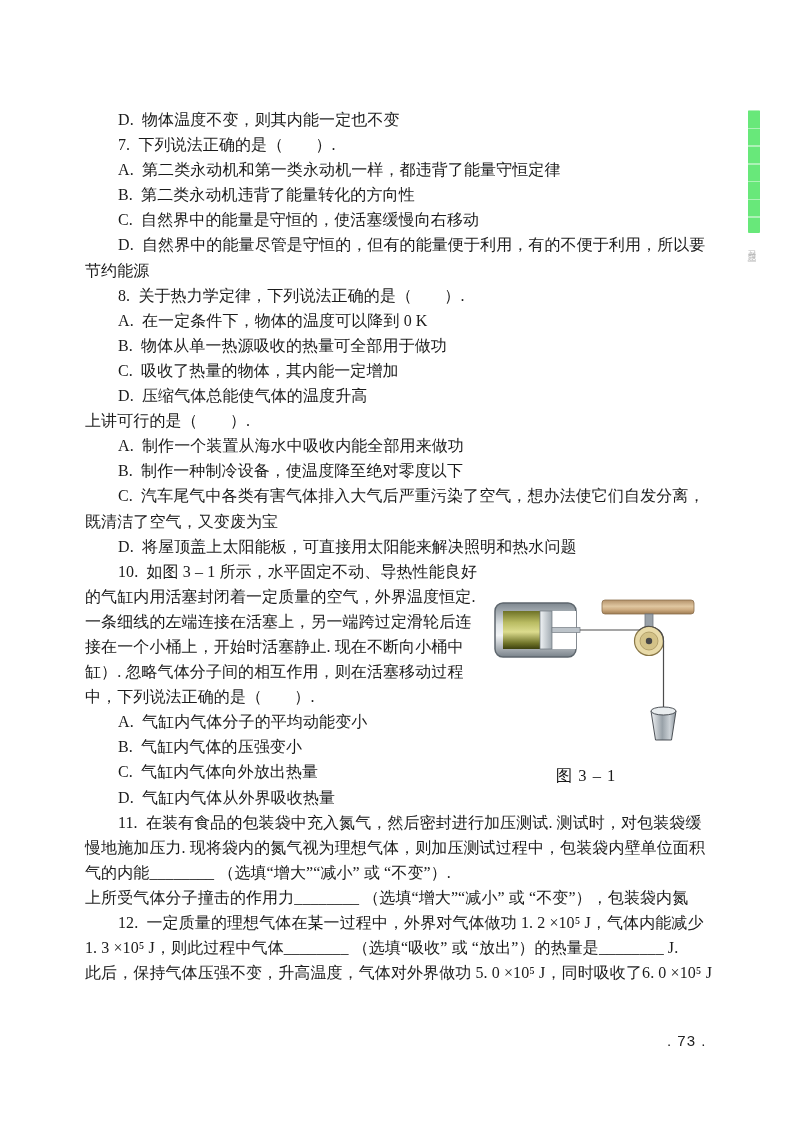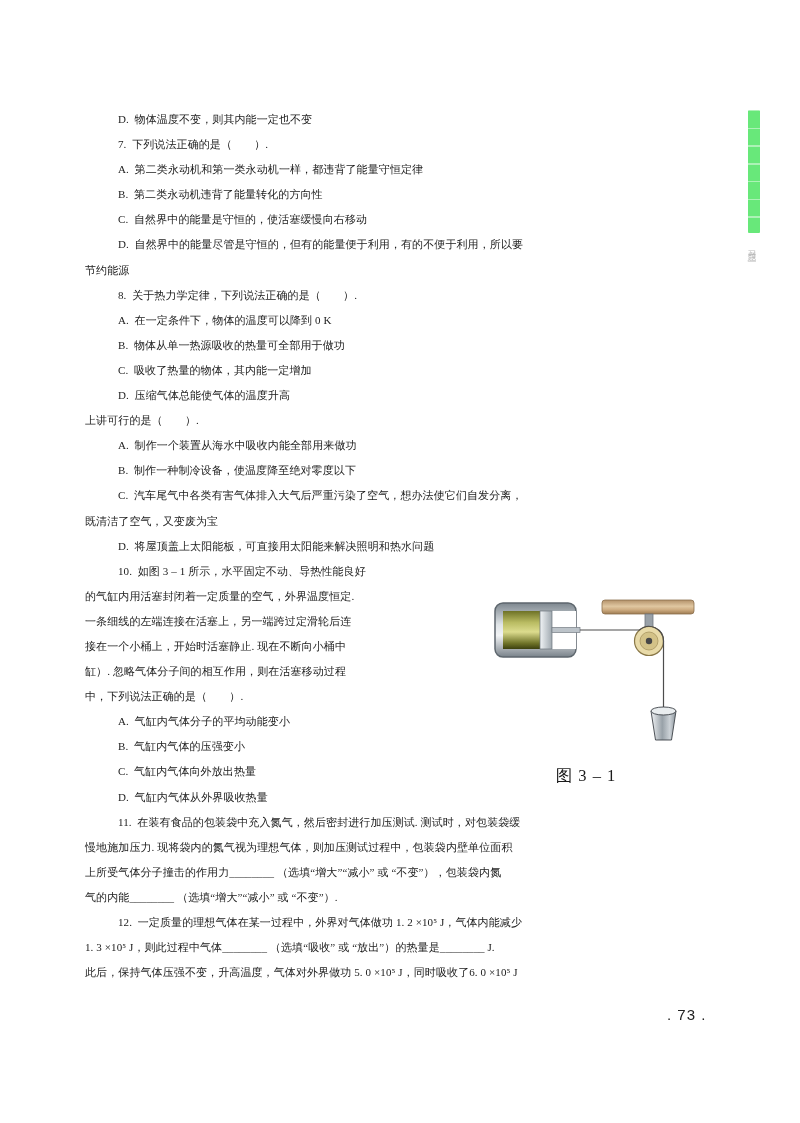--- a/index.html
+++ b/index.html
@@ -4,21 +4,21 @@
 <style>
   html,body { margin:0; padding:0; background:#e8e8e8; }
   .page {
     position:relative; width:800px; height:1123px; margin:0 auto;
     background:#ffffff; overflow:hidden;
     font-family:"Liberation Serif","DejaVu Serif",serif;
     color:#1b1b1b;
   }
   .text-flow {
     position:absolute; left:85px; top:107px; width:650px;
-    font-size:11px; line-height:25.1px;
+    font-size:16px; line-height:25.1px;
   }
   .line { white-space:pre; height:25.1px; letter-spacing:0.1px; }
   .line.indent { padding-left:33px; }
   .figure {
     position:absolute; left:488px; top:596px; width:212px; height:152px;
   }
   .figure-caption {
     position:absolute; left:480px; top:765px; width:212px;
     text-align:center; font-size:16.5px; letter-spacing:1px;
   }
@@ -28,21 +28,21 @@
     background-image:repeating-linear-gradient(180deg,
       rgba(255,255,255,0.45) 0px, rgba(255,255,255,0.45) 1.5px,
       rgba(255,255,255,0) 1.5px, rgba(255,255,255,0) 17.7px);
   }
   .edge-tab-label {
     position:absolute; left:745px; top:243px;
     writing-mode:vertical-rl; font-size:9px; color:#b9b9b9;
     letter-spacing:2px; font-family:"Liberation Sans",sans-serif;
   }
   .page-number {
-    position:absolute; left:667px; top:1006px;
+    position:absolute; left:667px; top:1032px;
     font-family:"Liberation Sans","DejaVu Sans",sans-serif;
     font-size:15px; letter-spacing:1px; color:#222;
   }
 </style>
 </head>
 <body>
 
 <div class="page">
 
   <div class="text-flow">
@@ -69,22 +69,22 @@
       <div class="line">一条细线的左端连接在活塞上，另一端跨过定滑轮后连</div>
       <div class="line">接在一个小桶上，开始时活塞静止. 现在不断向小桶中</div>
       <div class="line">缸）. 忽略气体分子间的相互作用，则在活塞移动过程</div>
       <div class="line">中，下列说法正确的是（　　）.</div>
       <div class="line indent">A.  气缸内气体分子的平均动能变小</div>
       <div class="line indent">B.  气缸内气体的压强变小</div>
       <div class="line indent">C.  气缸内气体向外放出热量</div>
       <div class="line indent">D.  气缸内气体从外界吸收热量</div>
       <div class="line indent">11.  在装有食品的包装袋中充入氮气，然后密封进行加压测试. 测试时，对包装袋缓</div>
       <div class="line">慢地施加压力. 现将袋内的氮气视为理想气体，则加压测试过程中，包装袋内壁单位面积</div>
+      <div class="line">气的内能________ （选填“增大”“减小” 或 “不变”）.</div>
       <div class="line">上所受气体分子撞击的作用力________ （选填“增大”“减小” 或 “不变”），包装袋内氮</div>
-      <div class="line">气的内能________ （选填“增大”“减小” 或 “不变”）.</div>
       <div class="line indent">12.  一定质量的理想气体在某一过程中，外界对气体做功 1. 2 ×10⁵ J，气体内能减少</div>
       <div class="line">1. 3 ×10⁵ J，则此过程中气体________ （选填“吸收” 或 “放出”）的热量是________ J.</div>
       <div class="line">此后，保持气体压强不变，升高温度，气体对外界做功 5. 0 ×10⁵ J，同时吸收了6. 0 ×10⁵ J</div>
     </div>
 
   <svg class="figure" viewBox="0 0 212 152" xmlns="http://www.w3.org/2000/svg">
     <defs>
       <linearGradient id="shellGrad" x1="0" y1="0" x2="0" y2="1">
         <stop offset="0" stop-color="#7e878f"></stop>
           <stop offset="0.4" stop-color="#dfe4e7"></stop>

